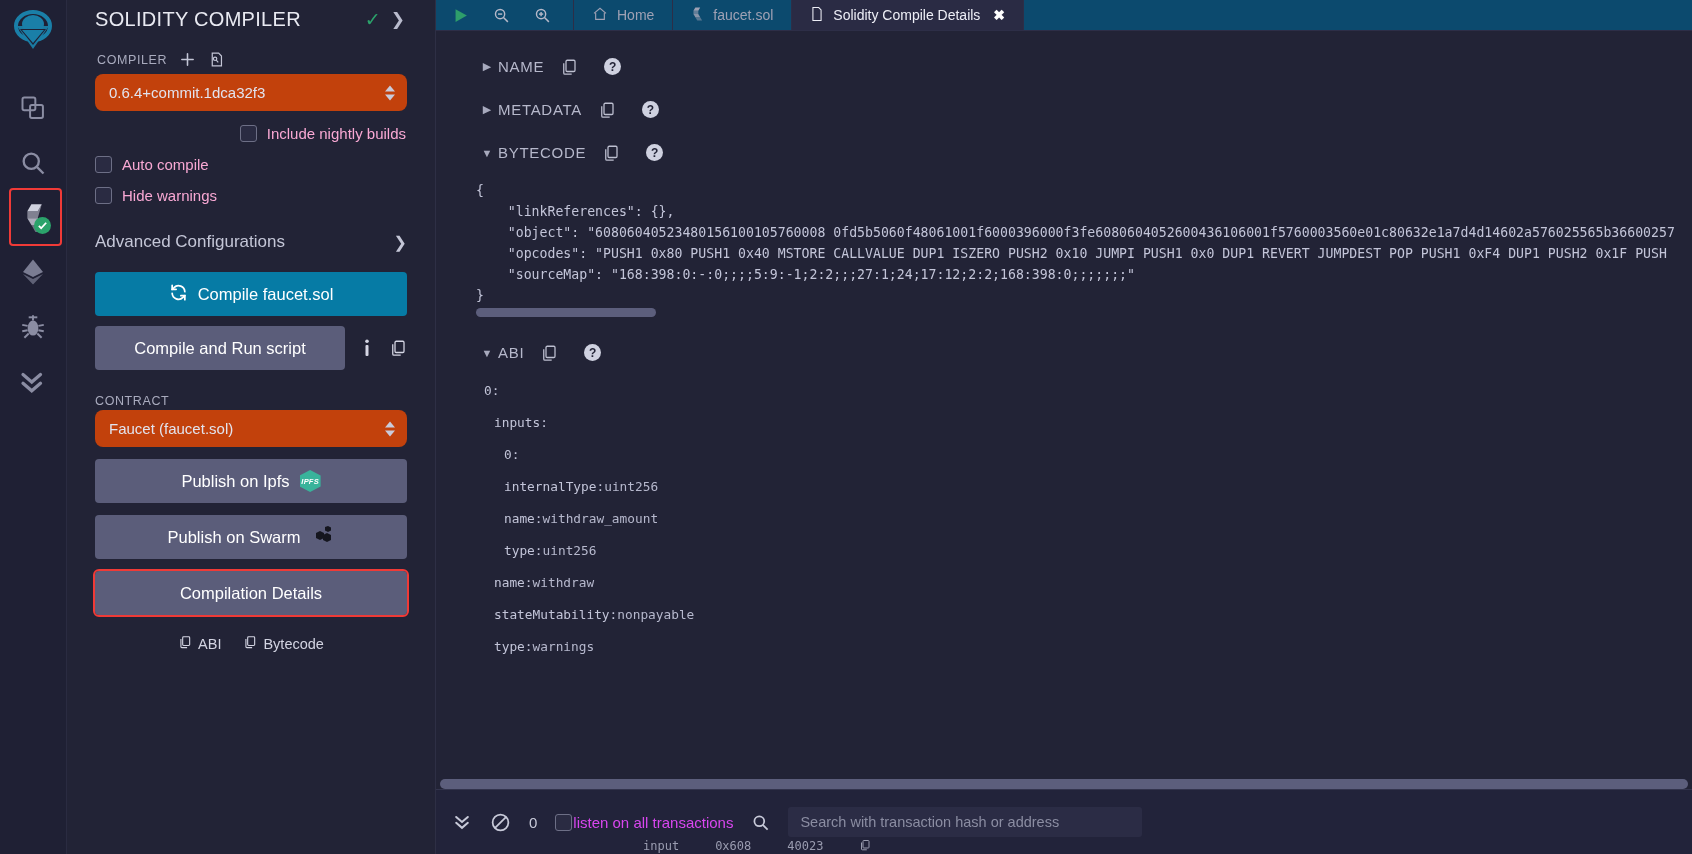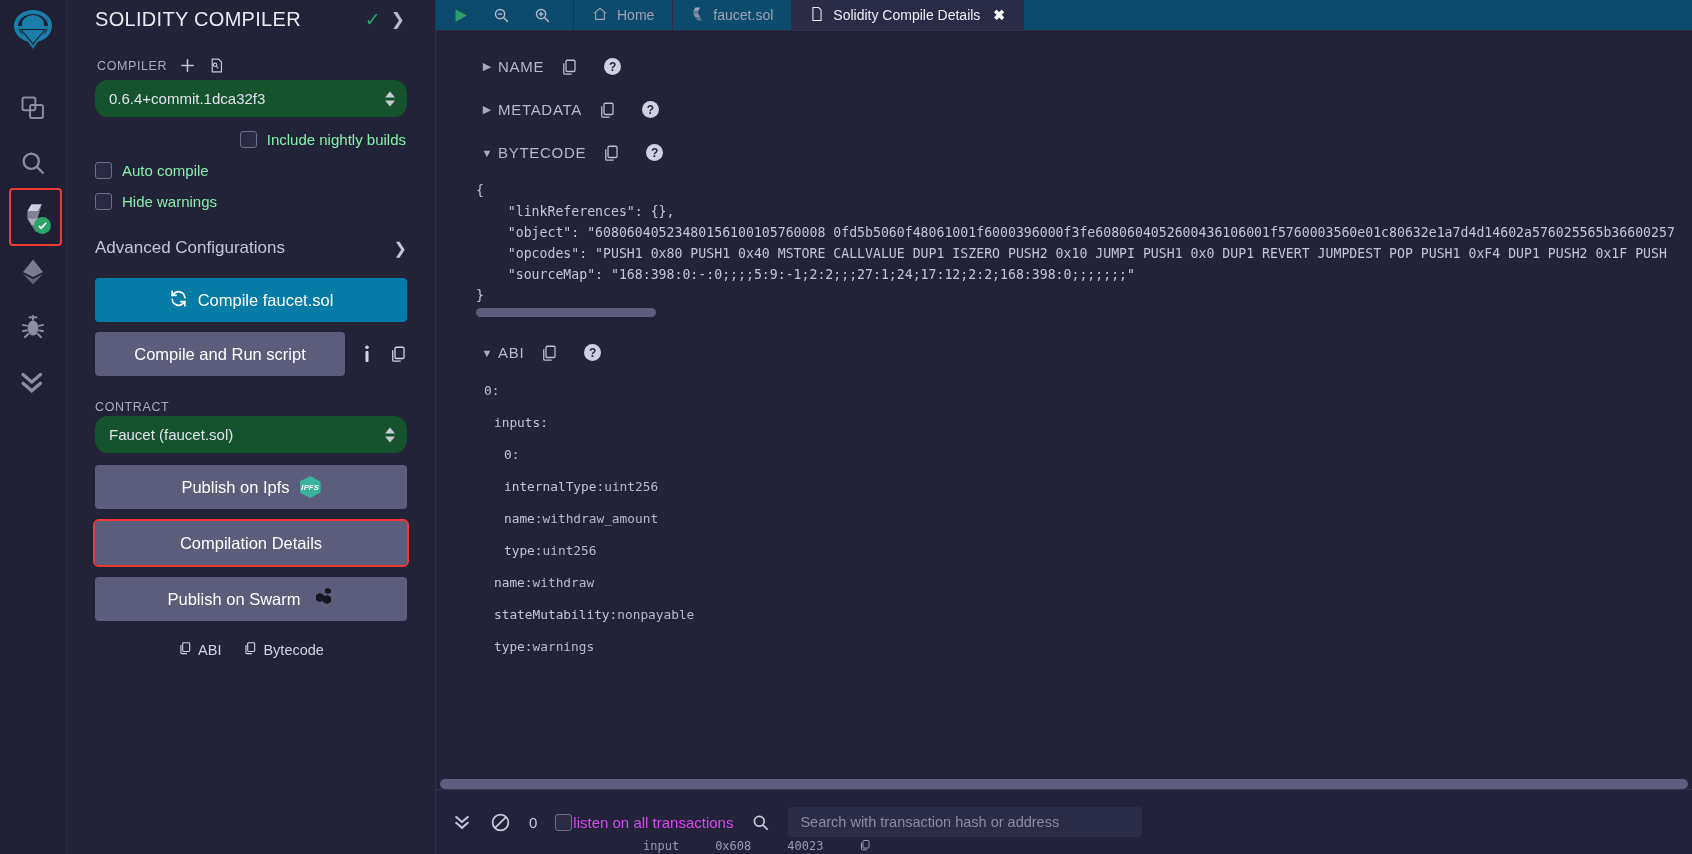--- a/index.html
+++ b/index.html
@@ -77,47 +77,47 @@
   .hdr-check { color: #2ba36b; font-size: 19px; line-height: 1; }
   .hdr-chevron { color: #b9bbcd; font-size: 17px; line-height: 1; padding-right: 2px; }
 
   .sub-label {
     font-size: 12.5px; color: #a9abbe;
     letter-spacing: .6px;
     display: inline-block;
   }
   .compiler-row {
     display: flex; align-items: center; gap: 12px;
-    margin: 22px 0 6px 2px;
+    margin: 16px 0 6px 2px;
   }
   .compiler-row .icon-btn { color: #c3c5d6; display: flex; }
 
   .select-box {
     position: relative;
-    background: #14532d;
-    border-radius: 13px;
+    background: #c2410c;
+    border-radius: 8px;
     height: 37px;
     display: flex; align-items: center;
     padding: 0 14px;
     font-size: 15px; color: #e2e3ee;
     margin-top: 2px;
   }
   .select-box .caret {
     position: absolute; right: 12px; top: 50%;
     transform: translateY(-50%);
     display: flex; flex-direction: column; gap: 3px;
     color: #c9cbdb;
   }
   .caret i { display: block; width: 0; height: 0; border-left: 5px solid transparent; border-right: 5px solid transparent; }
   .caret i.up { border-bottom: 6px solid currentColor; }
   .caret i.dn { border-top: 6px solid currentColor; }
 
   .cb-row {
     display: flex; align-items: center; gap: 10px;
-    font-size: 15px; color: #86efac;
+    font-size: 15px; color: #f9a8d4;
   }
   .cb-row.right { justify-content: flex-end; margin: 14px 0 0 0; padding-right: 1px; }
   .cb-row.left { margin-top: 14px; }
   .cbox {
     width: 17px; height: 17px; border-radius: 3px;
     border: 1px solid #6d6f86; background: #2a2b42;
     flex: 0 0 17px;
   }
 
   .adv-row {
@@ -447,33 +447,33 @@
           <i class="up"></i>
           <i class="dn"></i>
         </span>
     </div>
 
     <div class="btn btn-secondary publish-btn">
       <span>Publish on Ipfs</span>
       <span class="badge-ipfs">IPFS</span>
     </div>
 
-    <div class="btn btn-secondary details-btn">
-      <span>Compilation Details</span>
-    </div>
-
     <div class="btn btn-secondary publish-btn">
       <span>Publish on Swarm</span>
       <span>
         <svg width="24" height="20" viewBox="0 0 24 20" fill="#15161f">
           <polygon points="6,8 10,6 14,8 14,13 10,15 6,13"></polygon>
           <polygon points="13,10 17,8 21,10 21,15 17,17 13,15"></polygon>
           <polygon points="15,2 18,1 21,2.5 21,5.5 18,7 15,5.5"></polygon>
         </svg>
       </span>
+    </div>
+
+    <div class="btn btn-secondary details-btn">
+      <span>Compilation Details</span>
     </div>
 
     <div class="links-row">
       <span class="lk">
         <span>
           <svg width="14" height="14" viewBox="0 0 24 24" fill="none" stroke="currentColor" stroke-width="1.9">
             <rect x="8" y="3" width="12" height="15" rx="1.6"></rect>
               <path d="M5 7 v13 a1.6 1.6 0 0 0 1.6 1.6 h9"></path>
           </svg>
         </span>

